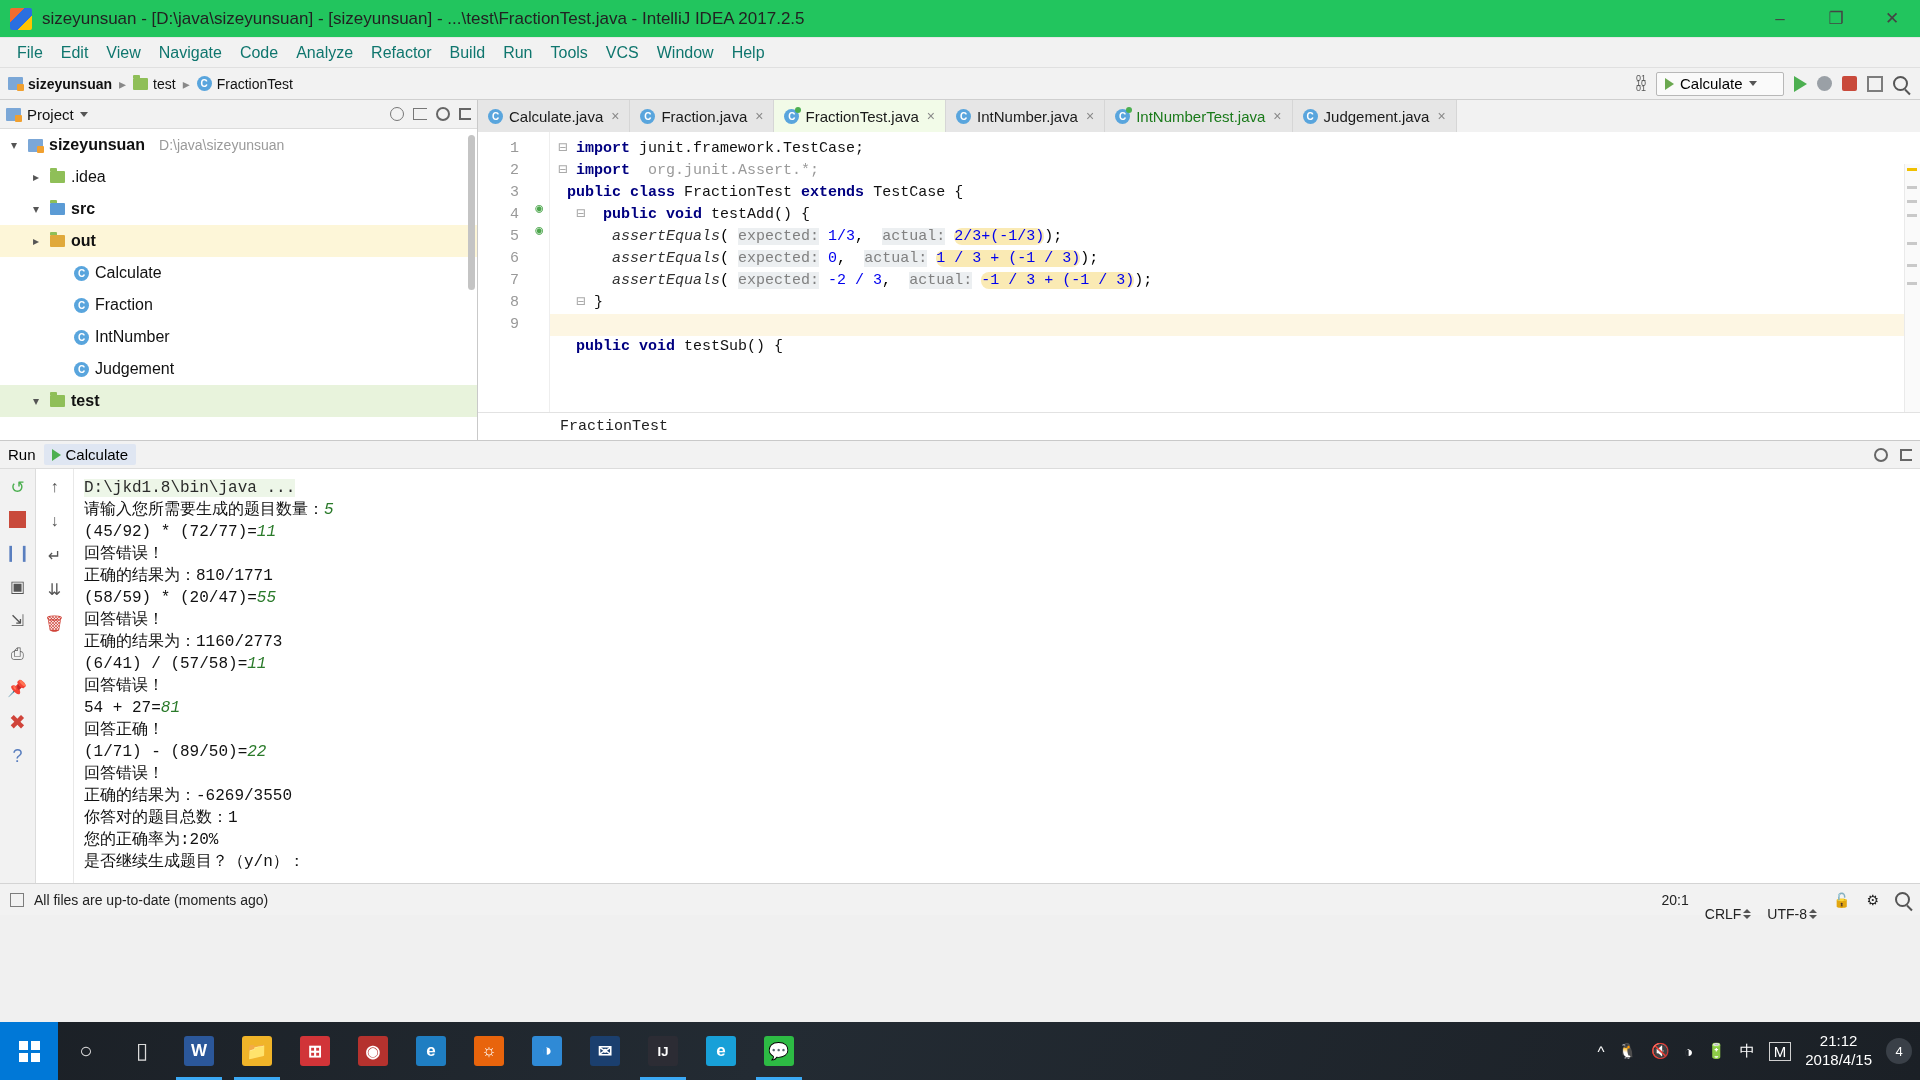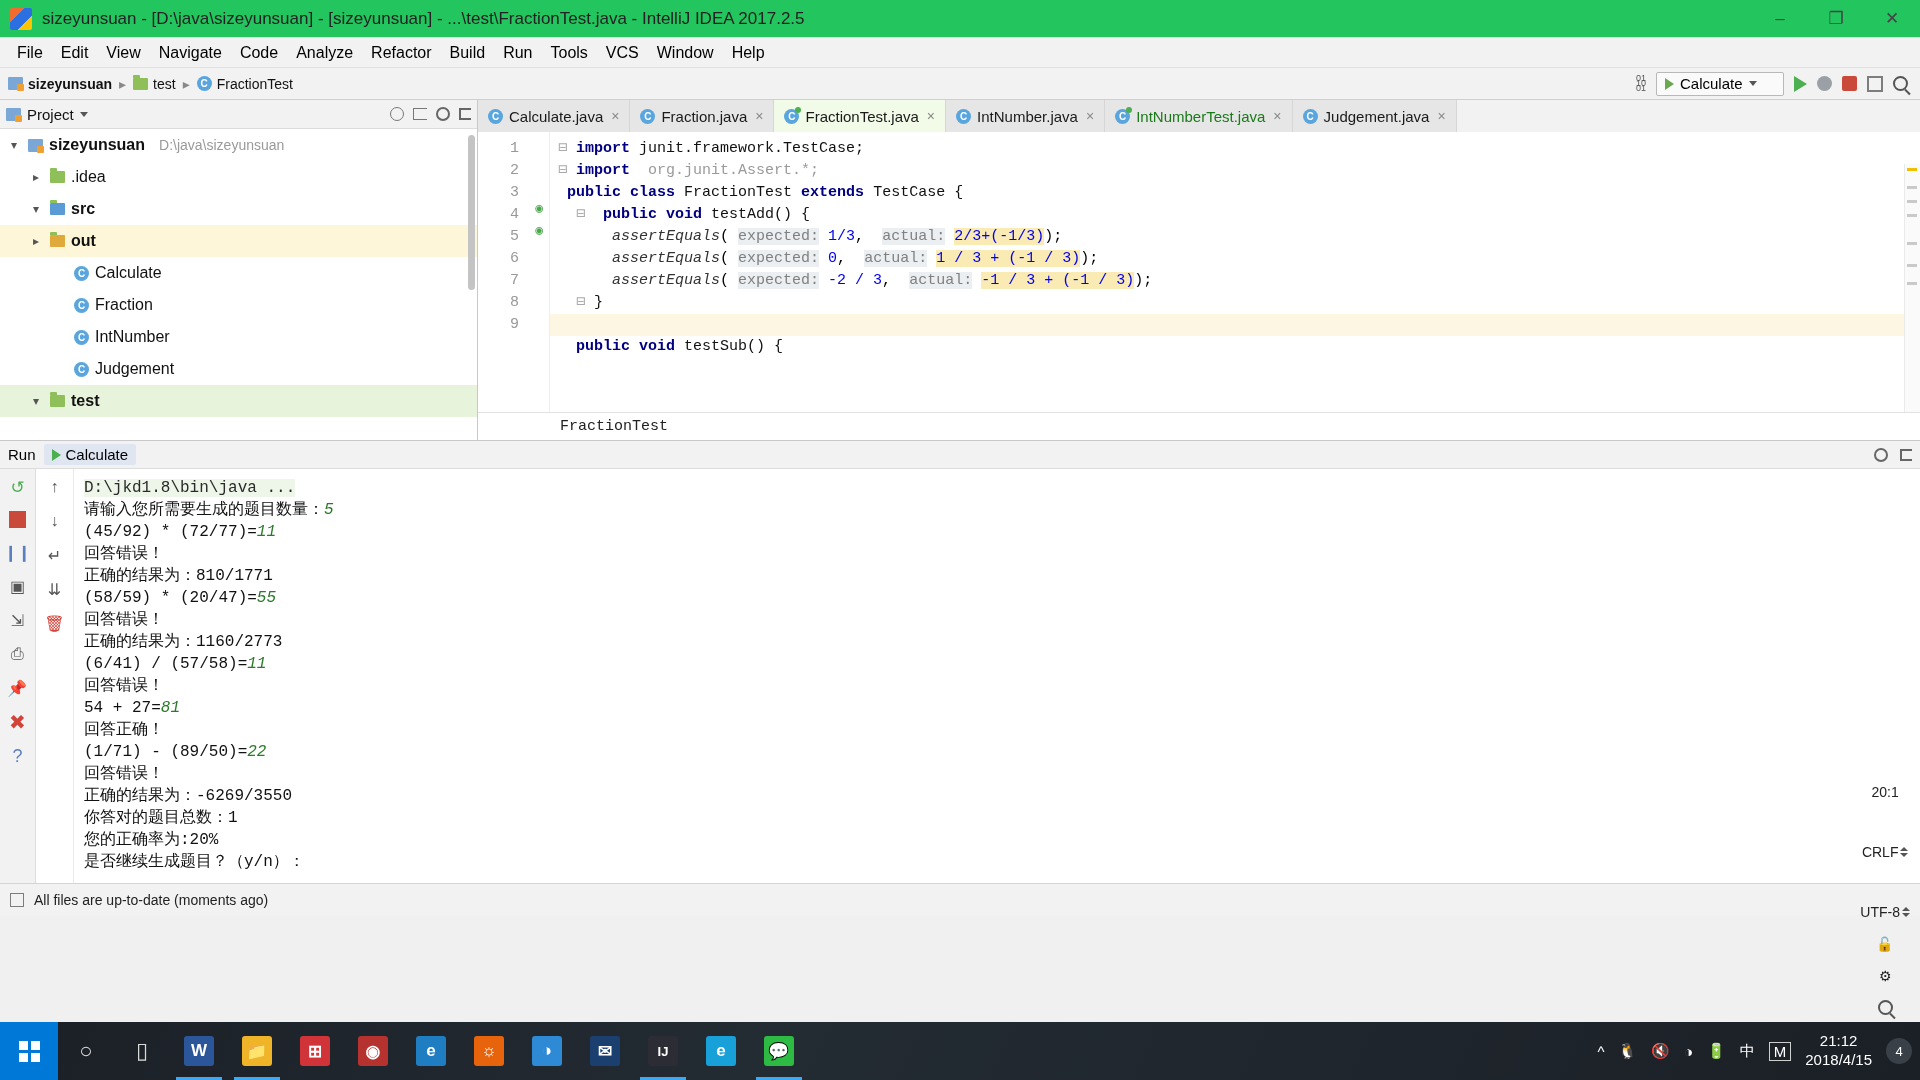--- a/index.html
+++ b/index.html
@@ -27,21 +27,21 @@
     width: 56px; height: 38px; display: flex; align-items: center; justify-content: center;
     font-size: 17px; color: #444;
   }
 
   
   .menubar {
     height: 30px; background: #f2f2f2; display: flex; align-items: center;
     padding-left: 8px; border-bottom: 1px solid #e0e0e0;
   }
   .menu-item {
-    padding: 3px 9px; font-size: 16px; color: #000000; white-space: nowrap;
+    padding: 3px 9px; font-size: 16px; color: #0f766e; white-space: nowrap;
   }
 
   
   .navbar {
     height: 32px; background: #f2f2f2; display: flex; align-items: center;
     padding-left: 8px; border-bottom: 1px solid #cfcfcf;
   }
   .crumb { display: flex; align-items: center; gap: 5px; font-size: 14px; color: #111; }
   .crumb .sep { color: #888; margin: 0 2px; }
   .crumb b { font-weight: bold; }
@@ -151,21 +151,21 @@
     flex:1; padding-top:6px; position:relative; overflow:hidden; background:#fff;
   }
   .cline { height:22px; line-height:22px; white-space:pre; padding-left:8px; }
   .cline.hl { background:#fdf6e3; }
   .kw   { color:#000080; font-weight:bold; }
   .ident{ color:#111; }
   .lit  { color:#0000ee; }
   .gray { color:#9a9a9a; }
   .hint { background:#eceff1; color:#808080; font-style:normal; }
   .itl  { font-style:italic; color:#333; }
-  .mark { background:#faeab4; }
+  .mark { background:#faeab4;border-radius:8px; }
   .fold { color:#aaa; }
   .editor-scroll-right {
     position:absolute; right:0; top:32px; bottom:0; width:16px; background:#fafafa;
     border-left:1px solid #eaeaea;
   }
   .marker { position:absolute; right:3px; width:10px; height:3px; }
   .breadcrumb-bar {
     position:absolute; left:0; right:0; bottom:0; height:28px; background:#fff;
     border-top:1px solid #e2e2e2; display:flex; align-items:center; padding-left:82px;
     font-size:15px; color:#222;
@@ -204,21 +204,21 @@
   }
   .cl { height:22px; line-height:22px; white-space:pre; }
   .cl .cmd { background:#edf6e8; color:#2b2b2b; }
   .cl .inp { color:#2a7a2a; font-style:italic; }
 
   
   .statusbar {
     height:32px; background:#f2f2f2; border-top:1px solid #d4d4d4;
     display:flex; align-items:center; padding:0 10px; gap:10px; font-size:14px; color:#222;
   }
-  .statusbar .sb-right { margin-left:auto; display:flex; align-items:center; gap:16px;flex-direction:column; }
+  .statusbar .sb-right { margin-left:auto; display:flex; align-items:center; gap:16px; }
   .sb-item { display:flex; align-items:center; gap:2px;margin-top:28px; }
   .spin { width:0;height:0;border-left:4px solid transparent;border-right:4px solid transparent; }
   .spin-box { display:flex; flex-direction:column; gap:2px; }
   .spin-up { border-bottom:4px solid #555; }
   .spin-dn { border-top:4px solid #555; }
 
   
   .taskbar {
     position:absolute; left:0; bottom:0; width:1920px; height:58px;
     background:#1b2026; display:flex; align-items:center; color:#fff;

